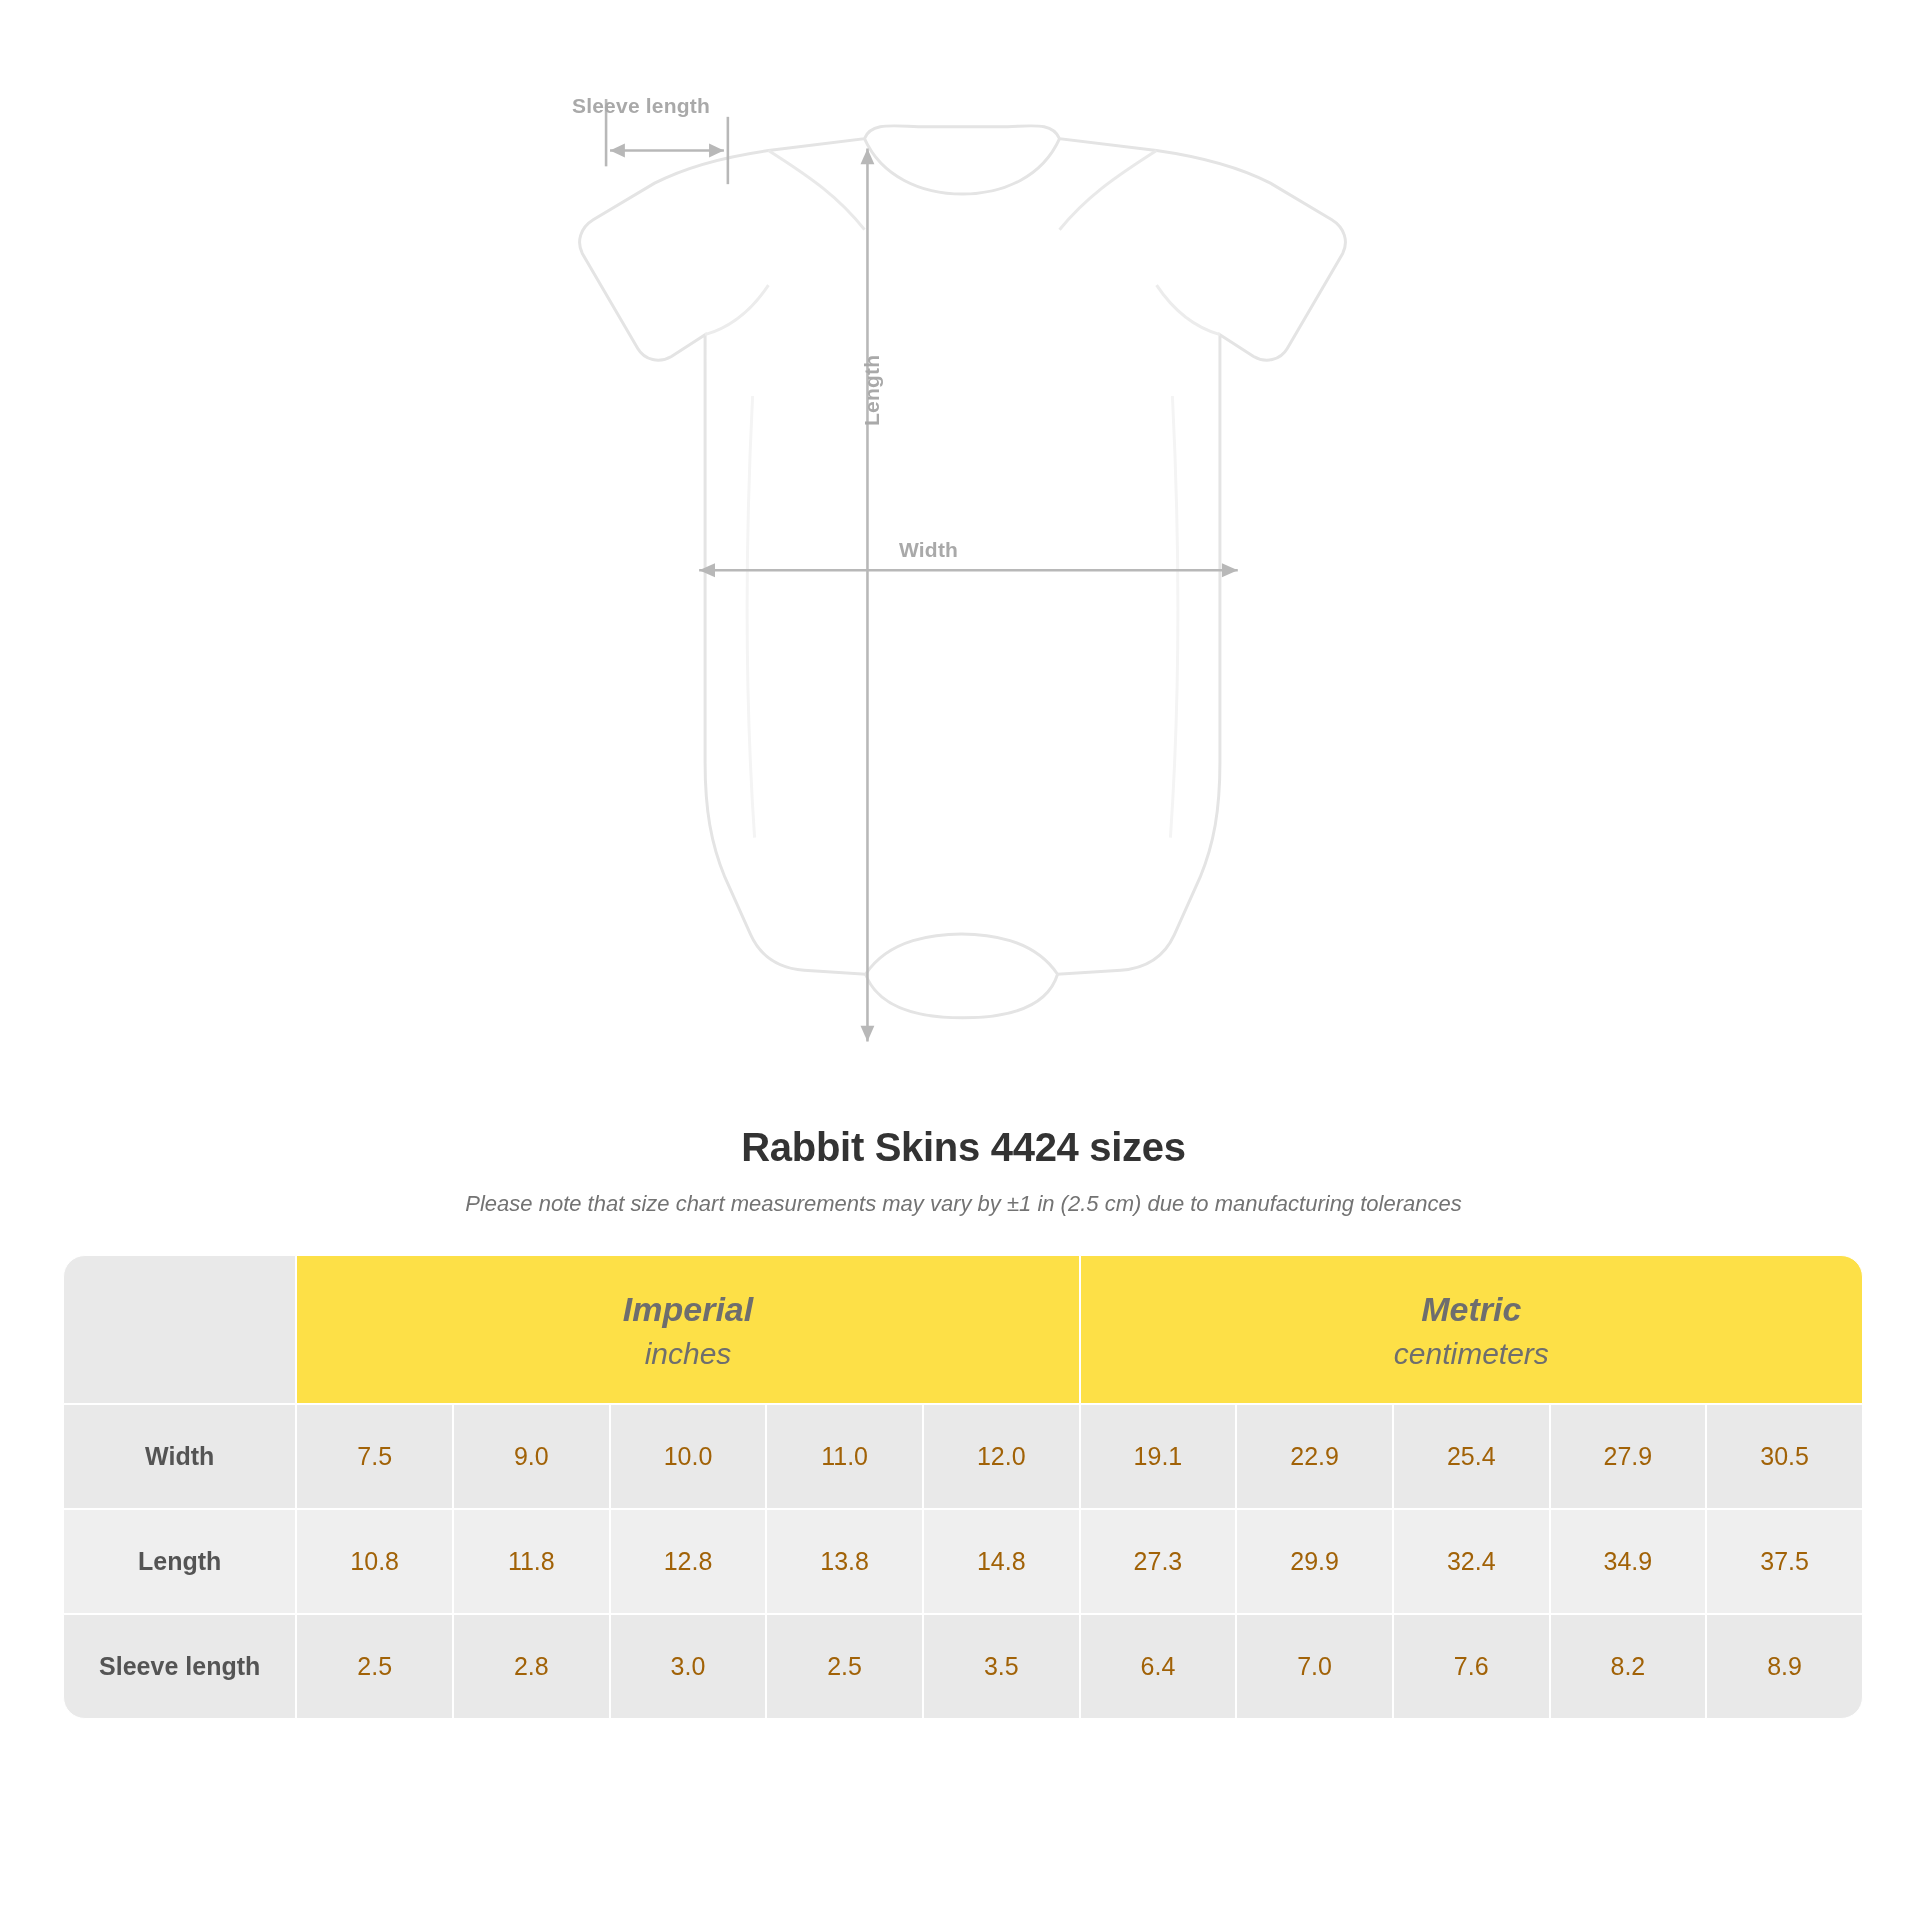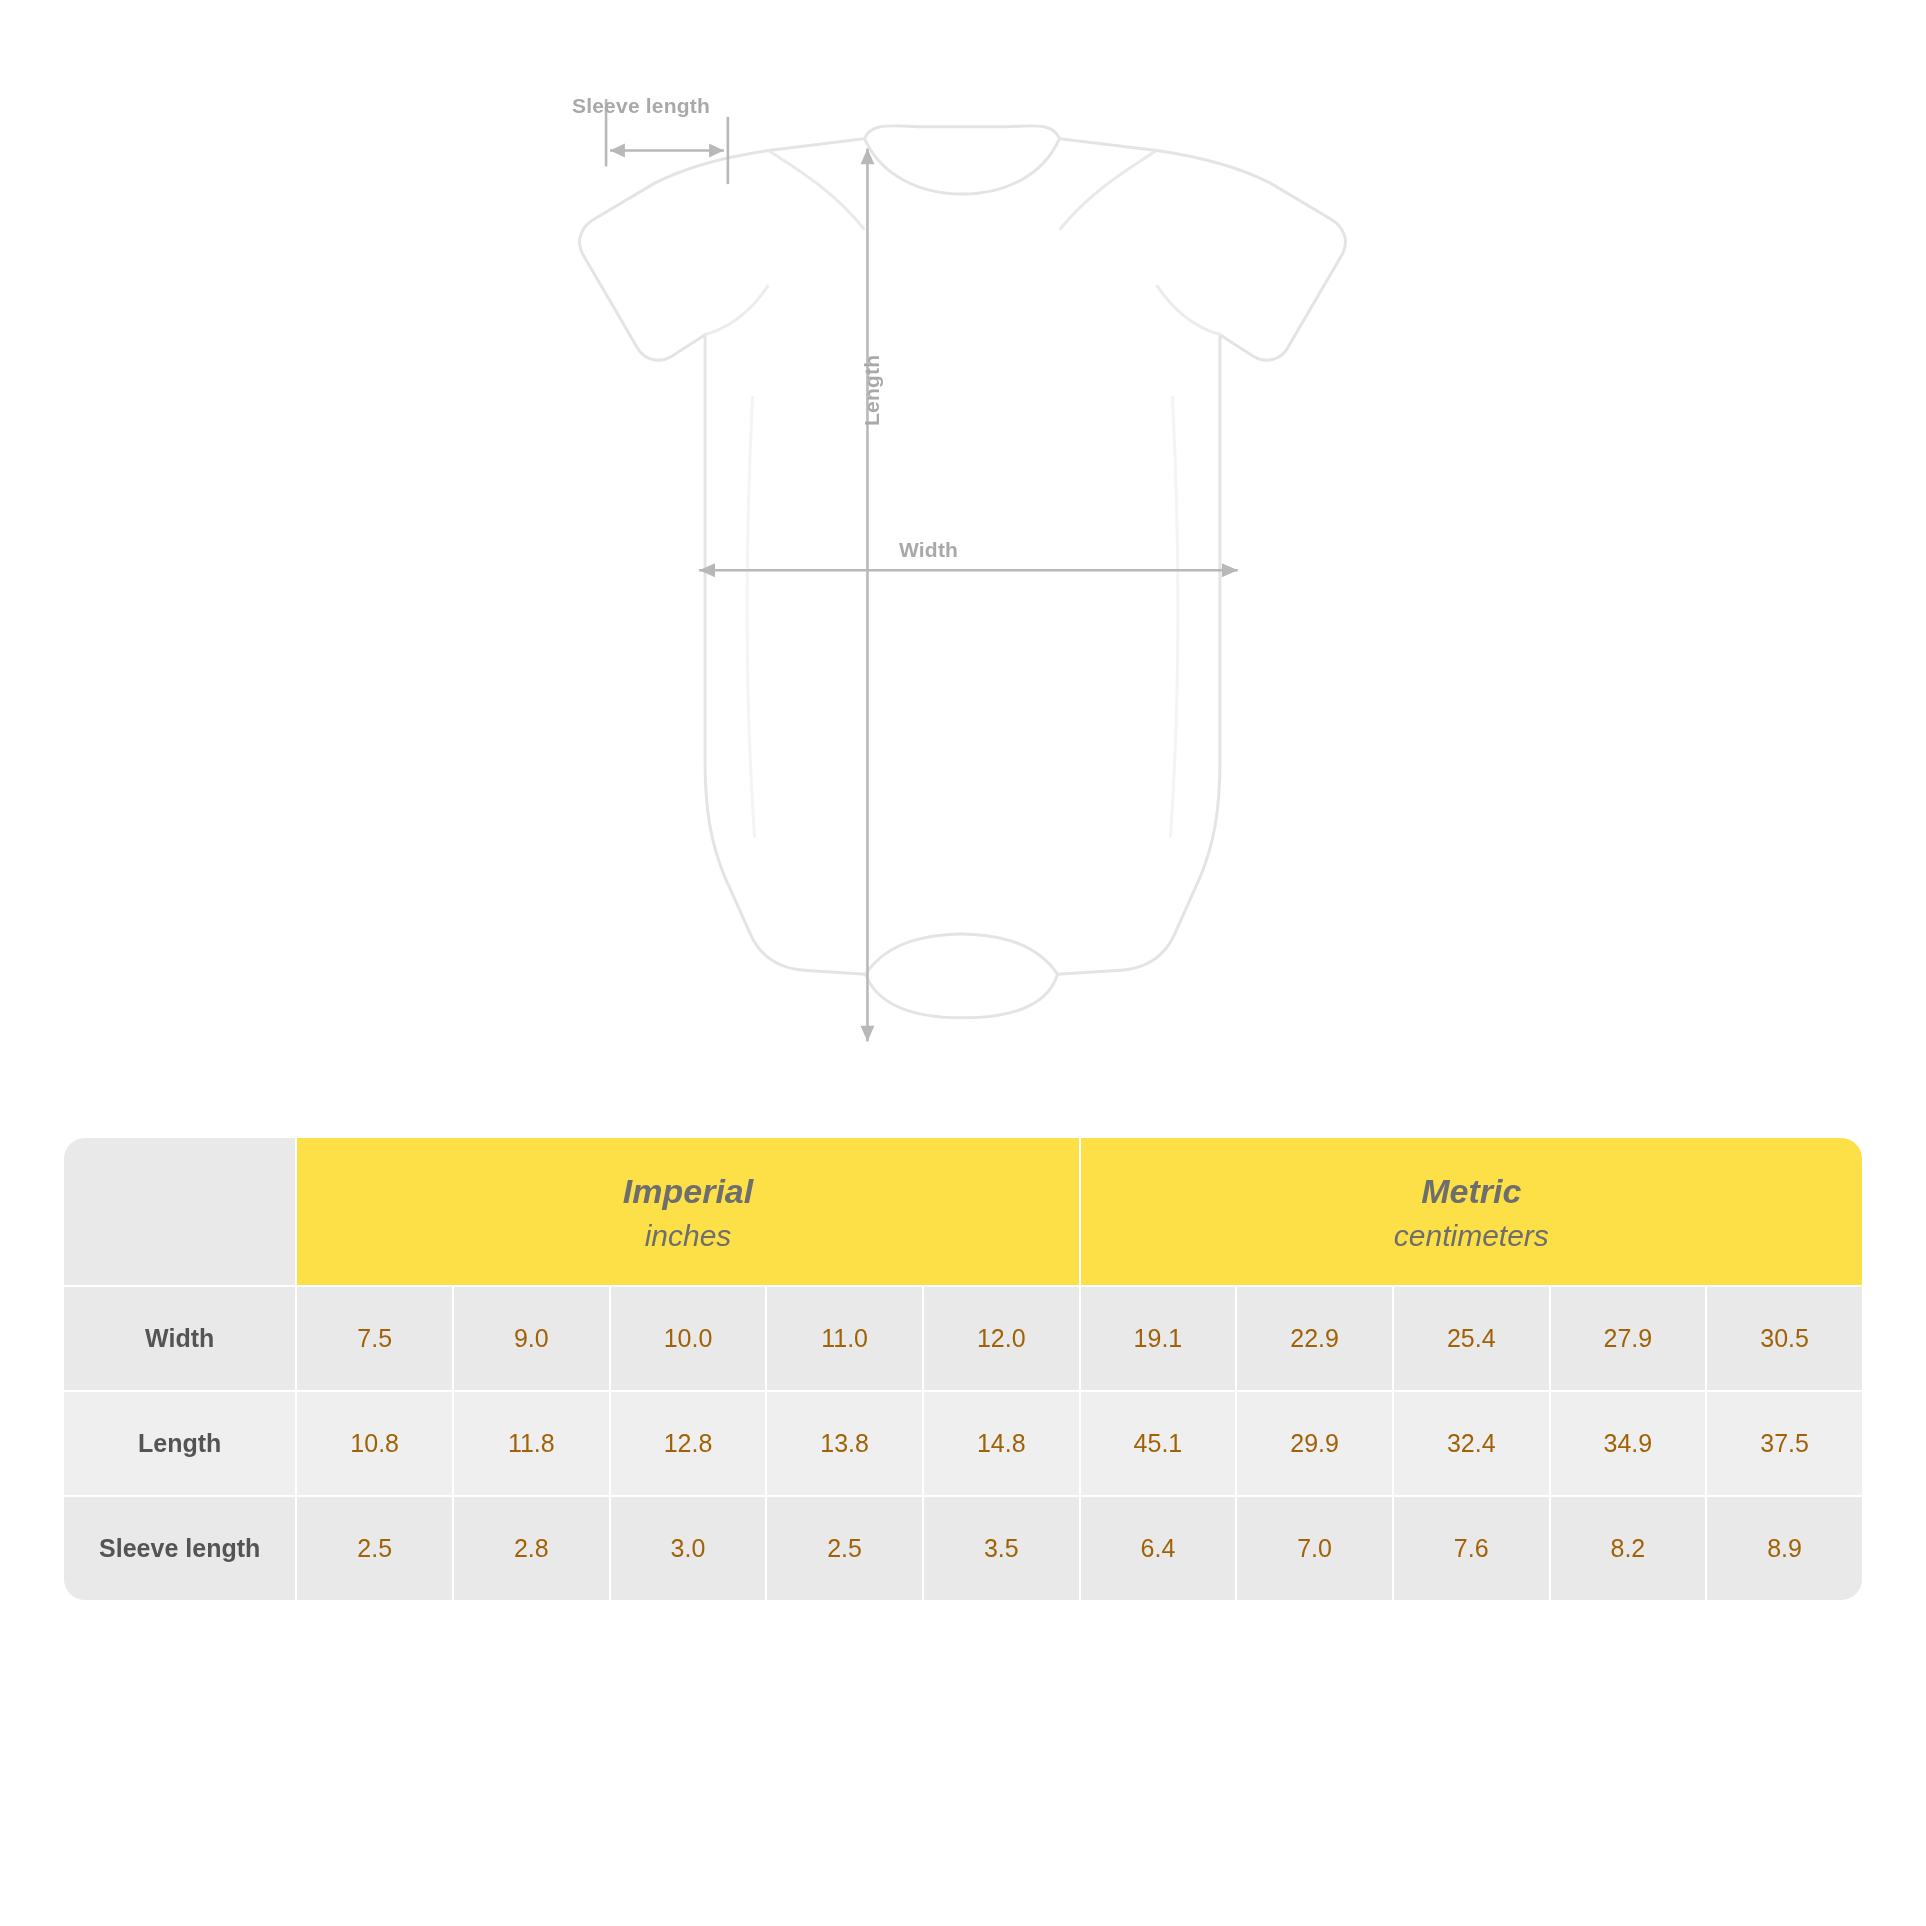--- a/index.html
+++ b/index.html
@@ -217,20 +217,24 @@
         <path d="M706 576 L 722 569 L 722 583 Z" fill="#b8b8b8" stroke="none"></path>
         <path d="M1250 576 L 1234 569 L 1234 583 Z" fill="#b8b8b8" stroke="none"></path>
       </g>
     </svg>
 
     <div class="dim-label dim-sleeve">Sleeve length</div>
     <div class="dim-label dim-width">Width</div>
     <div class="dim-label dim-length">Length</div>
   </div>
 
+  <div class="title-block">
+    <h1 class="chart-title">Rabbit Skins 4424 sizes</h1>
+    <div class="chart-note">Please note that size chart measurements may vary by ±1 in (2.5 cm) due to manufacturing tolerances</div>
+  </div>
 
   <div class="table-wrap">
     <table class="size-table">
       <colgroup>
         <col style="width:216px">
         <col style="width:145px">
           <col style="width:145px">
           <col style="width:145px">
           <col style="width:145px">
           <col style="width:145px">
@@ -268,21 +272,21 @@
           <td>30.5</td>
         </tr>
 
         <tr class="data-row">
           <td class="row-label">Length</td>
           <td>10.8</td>
           <td>11.8</td>
           <td>12.8</td>
           <td>13.8</td>
           <td>14.8</td>
-          <td>45.1</td>
+          <td>27.3</td>
           <td>29.9</td>
           <td>32.4</td>
           <td>34.9</td>
           <td>37.5</td>
         </tr>
 
         <tr class="data-row alt">
           <td class="row-label corner-bl">Sleeve length</td>
           <td>2.5</td>
           <td>2.8</td>

